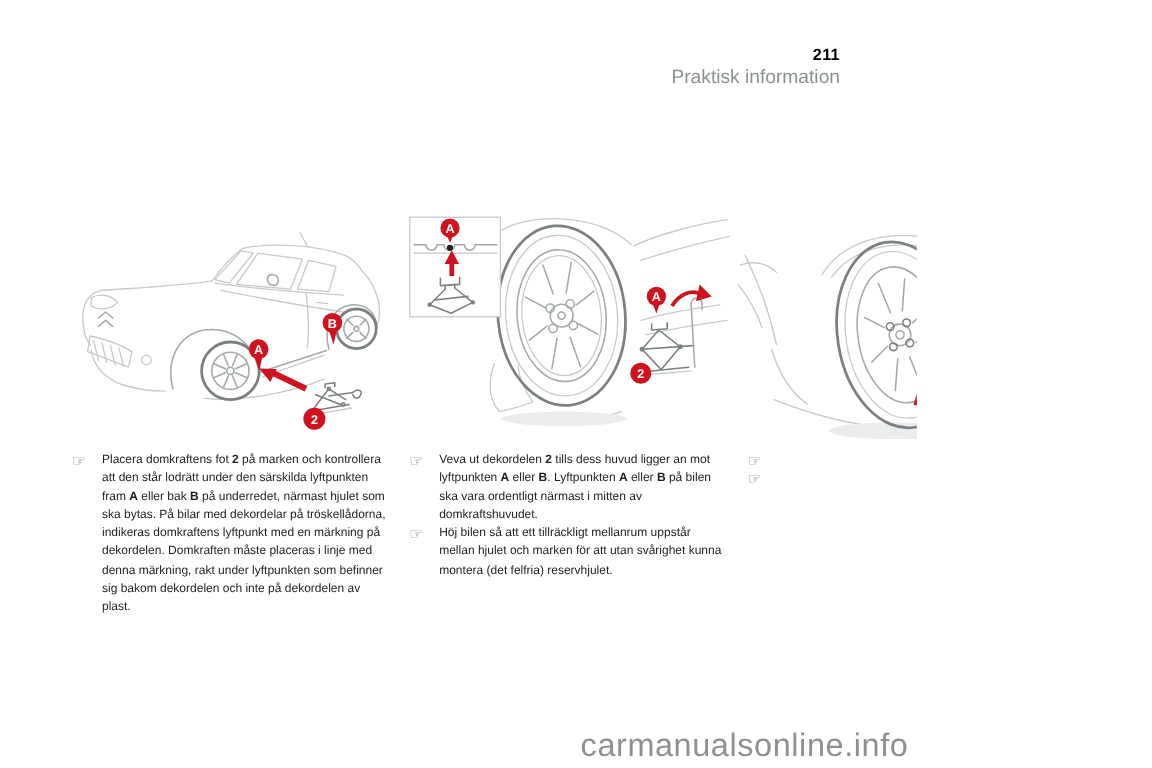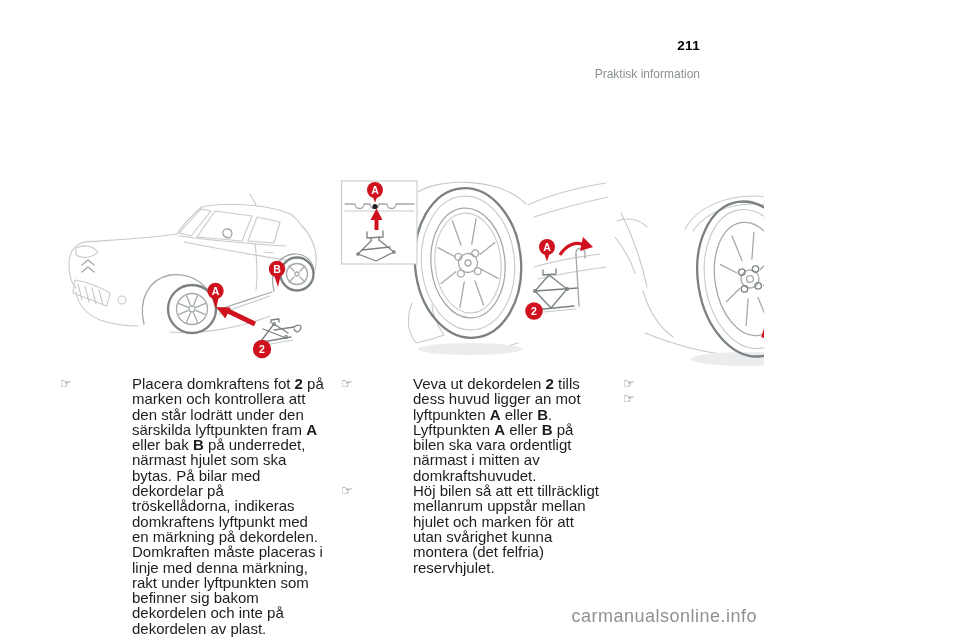--- a/index.html
+++ b/index.html
@@ -1,44 +1,44 @@
 <!DOCTYPE html>
 <html style="--accent-red: #d0121f; --tab-blue: #6b7ce6; --line-light: #c6cacc; --line-mid: #a4a9ab; --line-dark: #7b8082; --text: #1d1d1b; --muted-text: #8b9193; --watermark: #909090; --mini-square-border: #dbe3de; --shadow: #eaeced;"><head>
 <meta charset="utf-8">
 <style>
   html,body{margin:0;padding:0;}
   body{background:#fff;font-family:"Liberation Sans",sans-serif;}
   .page{position:relative;width:764px;height:640px;background:#fff;overflow:hidden;}
 
   
   .page-num{position:absolute;top:38px;right:64px;font-size:13.5px;font-weight:bold;color:#000;letter-spacing:.3px;}
-  .section-title{position:absolute;top:67px;right:64px;font-size:12px;color:var(--muted-text,#8b9193);}
+  .section-title{position:absolute;top:56px;right:64px;font-size:16px;color:var(--muted-text,#8b9193);}
   .tab{position:absolute;left:902px;top:28px;width:38px;height:39px;background:var(--tab-blue,#6b7ce6);}
   .tab-inner{position:absolute;right:4px;bottom:4px;width:10px;height:10px;background:#fff;}
   .mini-square{position:absolute;width:10px;height:10px;background:#fff;border:1.5px solid var(--mini-square-border,#dbe3de);}
   .mini-1{left:925px;top:71px;}
   .mini-2{left:925px;top:91px;}
 
   
   .fig{position:absolute;}
   .fig1{left:60px;top:180px;}
   .fig2{left:338px;top:175px;}
   .fig3{left:615px;top:175px;}
 
   
   .col{position:absolute;top:376px;}
   .col1{left:60px;width:266px;}
   .col2{left:341px;width:266px;}
   .col3{left:623px;width:270px;}
   .bullet{display:flex;align-items:flex-start;}
   .bullet .glyph{flex:0 0 25px;width:25px;color:#6e7476;font-size:13px;line-height:15.3px;}
-  .bullet .txt{flex:1;max-width:242px;font-size:15px;line-height:15.3px;color:var(--text,#1d1d1b);margin-left:47px;}
+  .bullet .txt{flex:1;max-width:242px;font-size:10px;line-height:15.3px;color:var(--text,#1d1d1b);}
   .b{font-weight:bold;}
 
-  .watermark{position:absolute;right:7px;bottom:13px;font-size:18px;color:var(--watermark,#909090);letter-spacing:.5px;}
+  .watermark{position:absolute;right:7px;bottom:3px;font-size:27px;color:var(--watermark,#909090);letter-spacing:.5px;}
 
   
   svg{display:block;}
   .ln-l{stroke:var(--line-light,#c6cacc);fill:none;stroke-width:1.1;stroke-linecap:round;stroke-linejoin:round;}
   .ln-m{stroke:var(--line-mid,#a4a9ab);fill:none;stroke-width:1.3;stroke-linecap:round;stroke-linejoin:round;}
   .ln-d{stroke:var(--line-dark,#7b8082);fill:none;stroke-width:1.3;stroke-linecap:round;stroke-linejoin:round;}
   .thick{stroke-width:2.3;}
   .boxframe{stroke:var(--line-light,#c6cacc);fill:#fff;stroke-width:1.1;}
   .fill-red{fill:var(--accent-red,#d0121f);stroke:none;}
   .stroke-red{stroke:var(--accent-red,#d0121f);fill:none;}

